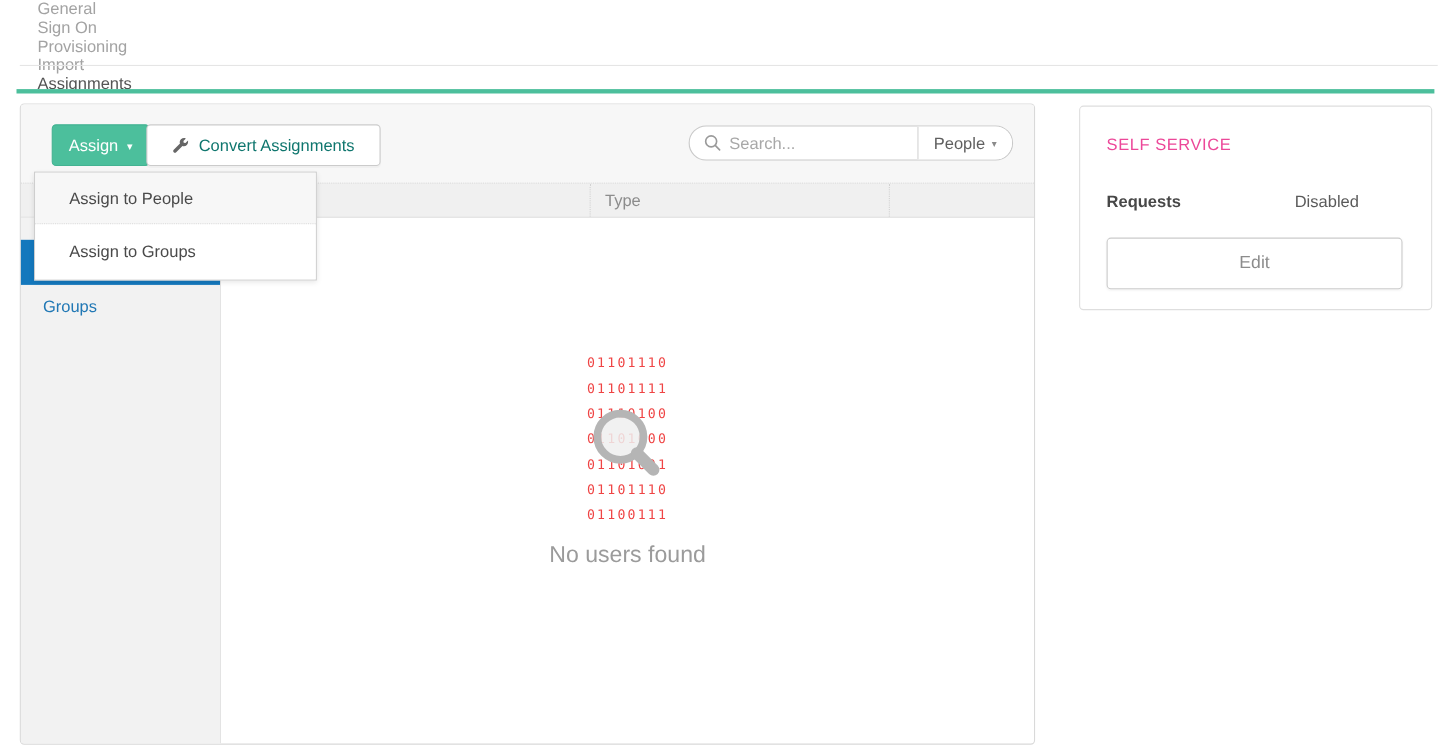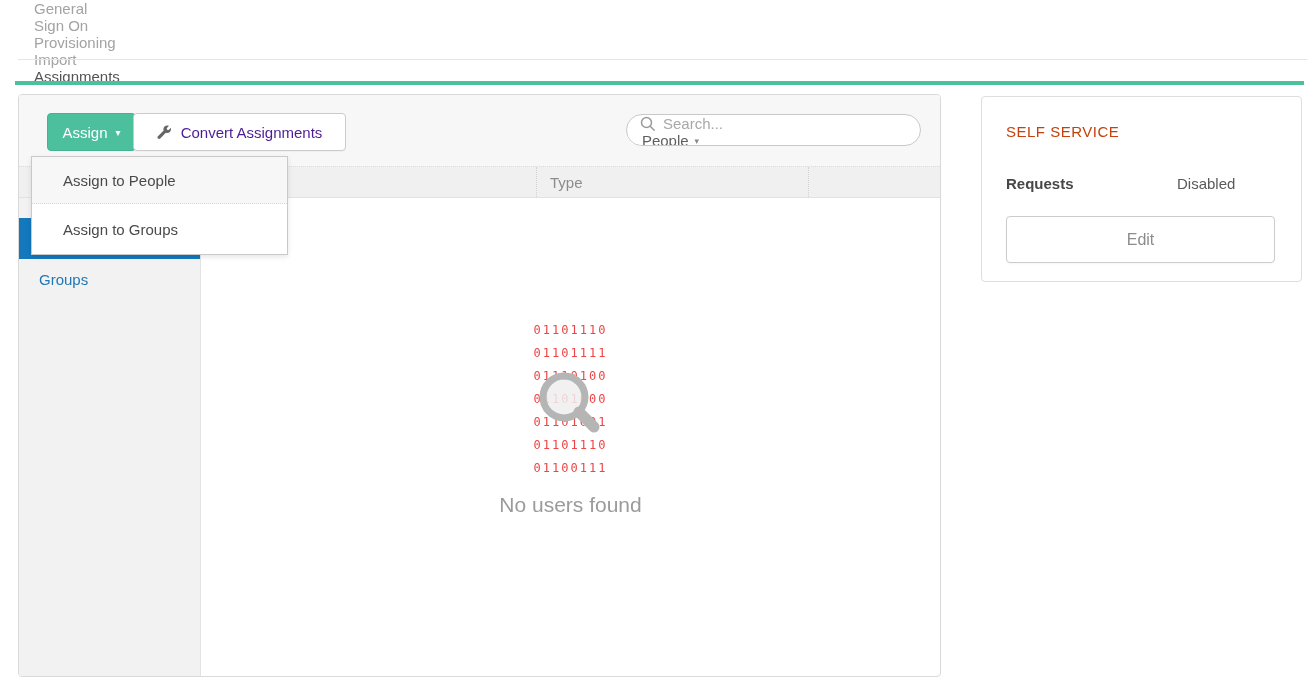--- a/index.html
+++ b/index.html
@@ -24,27 +24,27 @@
              background:#f7f7f7; border-radius:3px 3px 0 0; }
 
   .btn-assign { position:absolute; left:12px; top:18px; width:89px; height:38px;
                 background:#4cbf9c; border:1px solid #43b392; border-radius:4px;
                 color:#fff; font-size:15px; display:flex; align-items:center;
                 justify-content:center; gap:8px; cursor:pointer;margin-left:16px; }
   .btn-assign .caret { font-size:10px; margin-top:1px; }
 
   .btn-convert { position:absolute; left:114px; top:18px; height:38px; width:213px;
                  background:#fff; border:1px solid #cbcbcb; border-radius:4px;
-                 color:#4c1d95; font-size:15px; display:flex; align-items:center;
+                 color:#0f766e; font-size:15px; display:flex; align-items:center;
                  justify-content:center; gap:9px; cursor:pointer;
                  box-shadow:0 1px 1px rgba(0,0,0,0.03); }
 
   .search-pill { position:absolute; left:607px; top:19px; width:295px; height:32px;
                  background:#fff; border:1px solid #c9c9c9; border-radius:16px;
-                 display:flex; align-items:stretch; overflow:hidden;flex-direction:column; }
+                 display:flex; align-items:stretch; overflow:hidden; }
   .search-left { flex:1; display:flex; align-items:center; padding-left:13px; gap:7px; }
   .search-left input { border:none; outline:none; background:transparent; font-size:15px;
                        color:#444; width:150px; font-family:"Liberation Sans",sans-serif; }
   .search-left input::placeholder { color:#a8a8a8; }
   .scope-btn { width:86px; border-left:1px solid #d4d4d4; display:flex; align-items:center;
                justify-content:center; gap:6px; font-size:15px; color:#5f5f5f;
                background:#fff; cursor:pointer; }
   .scope-btn .caret { font-size:9px; color:#8a8a8a; margin-top:1px; }
 
   
@@ -76,21 +76,21 @@
   .menu { position:absolute; left:12px; top:61px; width:257px; background:#fff;
           border:1px solid #c9c9c9; box-shadow:0 2px 5px rgba(0,0,0,0.1); z-index:50; }
   .menu-item { display:flex; align-items:center; padding-left:31px; font-size:15px;
                color:#4a4a4a; cursor:pointer; }
   .menu-item.first { height:47px; background:#f7f7f7; border-bottom:1px dotted #d9d9d9; }
   .menu-item.second { height:50px; background:#fff; }
 
   
   .ss-panel { position:absolute; left:981px; top:96px; width:321px; height:186px;
               background:#fff; border:1px solid #dedede; border-radius:4px; }
-  .ss-title { position:absolute; left:24px; top:26px; font-size:15px; color:#c2410c;
+  .ss-title { position:absolute; left:24px; top:26px; font-size:15px; color:#ec4899;
               letter-spacing:0.5px; }
   .ss-row { position:absolute; left:24px; top:78px; right:24px; display:flex; }
   .ss-label { font-size:15px; font-weight:bold; color:#474747; width:135px; }
   .ss-value { font-size:15px; color:#5a5a5a;margin-left:36px; }
   .btn-edit { position:absolute; left:24px; top:119px; width:269px; height:47px;
               background:#fff; border:1px solid #ccc; border-radius:4px; color:#8c8c8c;
               font-size:16px; display:flex; align-items:center; justify-content:center;
               cursor:pointer; box-shadow:0 1px 2px rgba(0,0,0,0.04); }
 
   .icon-svg { display:block; }

